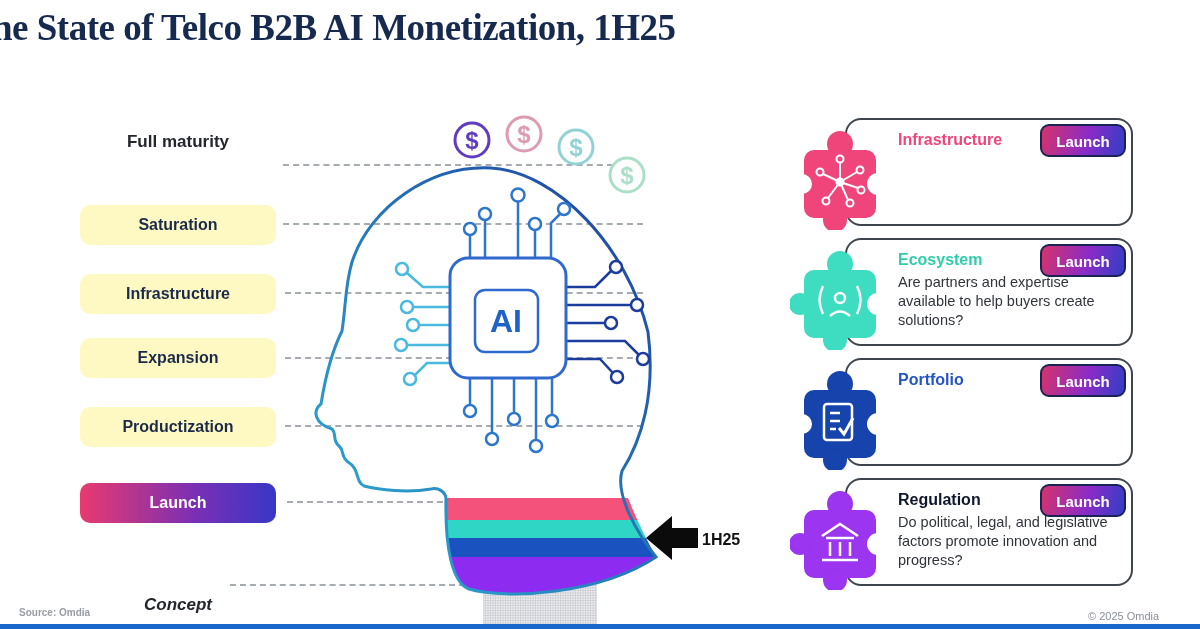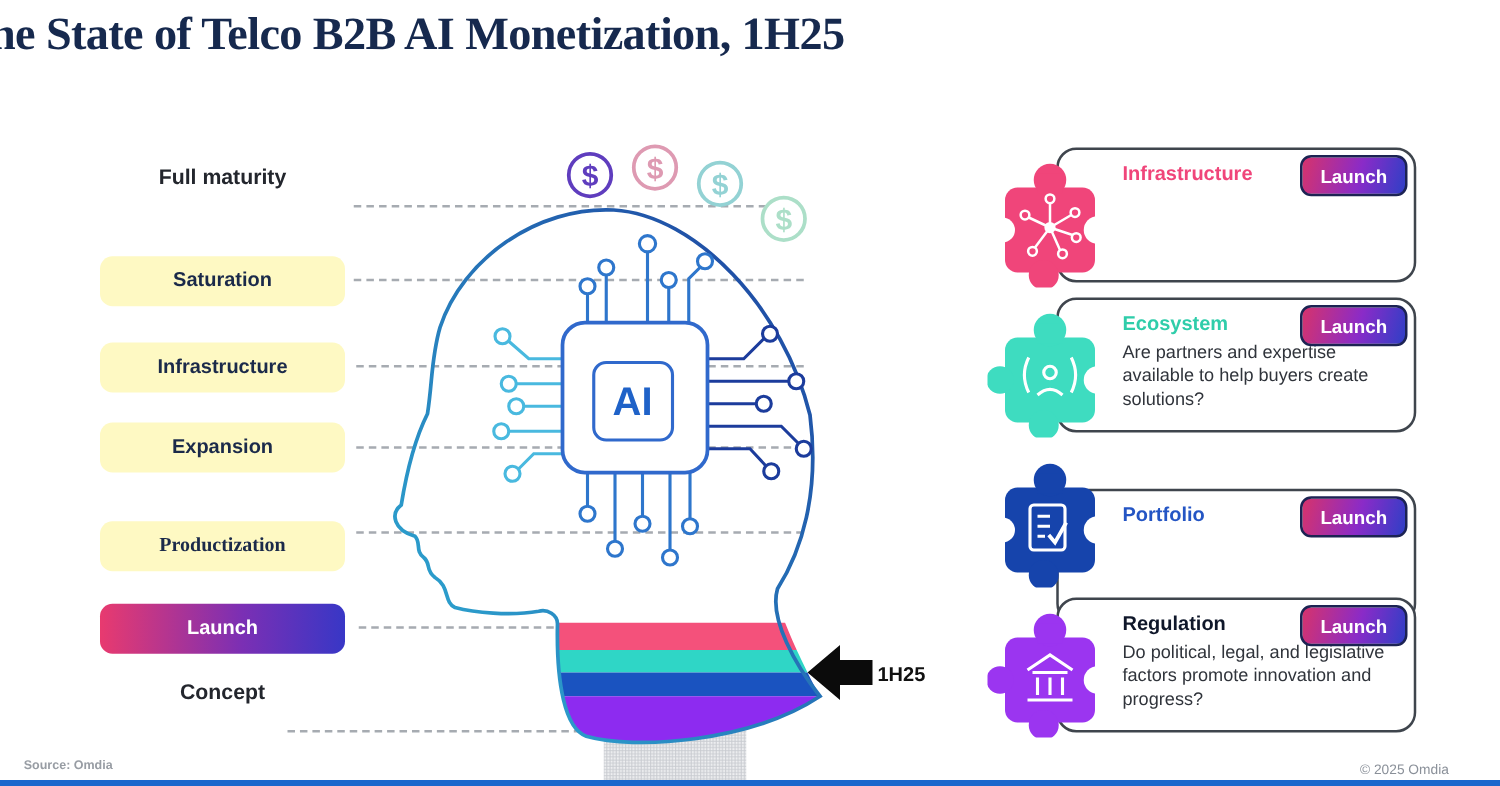--- a/index.html
+++ b/index.html
@@ -50,23 +50,23 @@
   <div class="dash" style="left:285px;top:292px;width:358px;"></div>
   <div class="dash" style="left:285px;top:357px;width:358px;"></div>
   <div class="dash" style="left:285px;top:425px;width:358px;"></div>
   <div class="dash" style="left:287px;top:501px;width:156px;"></div>
   <div class="dash" style="left:230px;top:584px;width:245px;"></div>
 
   <div class="stage plain" style="top:129px;">Full maturity</div>
   <div class="stage pill" style="top:205px;">Saturation</div>
   <div class="stage pill" style="top:274px;">Infrastructure</div>
   <div class="stage pill" style="top:325px;margin-top:13px;">Expansion</div>
-  <div class="stage pill" style="top:417px;font-family:Liberation Serif, serif;">Productization</div>
+  <div class="stage pill" style="top:407px;">Productization</div>
   <div class="stage gradient" style="top:483px;">Launch</div>
-  <div class="stage plain" style="top:541px;">Concept</div>
+  <div class="stage plain" style="top:592px;font-style:italic;">Concept</div>
 
   <svg id="headsvg" width="470" height="540" viewBox="0 0 470 540">
     <defs>
       <linearGradient id="headGrad" x1="0" y1="1" x2="1" y2="0">
         <stop offset="0" stop-color="#2FB3D6"></stop>
           <stop offset="1" stop-color="#1D3E9E"></stop>
       </linearGradient>
       <clipPath id="neckClip">
         <path d="M151,403 L333,403 C340,421 352,446 361,462 C305,499 212,505 174,494 C157,488 151,452 151,403 Z"></path>
       </clipPath>
@@ -214,21 +214,21 @@
     </g>
     <circle cx="88" cy="60" r="11" fill="#fff"></circle>
     <g stroke="#fff" stroke-width="2.5" fill="none">
       <circle cx="50" cy="54" r="5"></circle>
       <path d="M40,72 Q50,63 60,72"></path>
       <path d="M33,42 Q26,56 33,70"></path>
       <path d="M67,42 Q74,56 67,70"></path>
     </g>
   </svg>
 
-  <div class="card c2" style="top:358px;margin-top:33px;">
+  <div class="card c2" style="top:358px;">
     <div class="card-title">Portfolio</div>
     <div class="badge">Launch</div>
   </div>
   <svg class="puzzle" style="left:790px;top:364px;" viewBox="0 0 100 106">
     <g fill="#1644AC">
       <rect x="14" y="26" width="72" height="68" rx="10"></rect>
       <circle cx="50" cy="20" r="13"></circle>
         <rect x="40" y="15" width="20" height="16"></rect>
       <circle cx="45" cy="96" r="12"></circle>
     </g>

